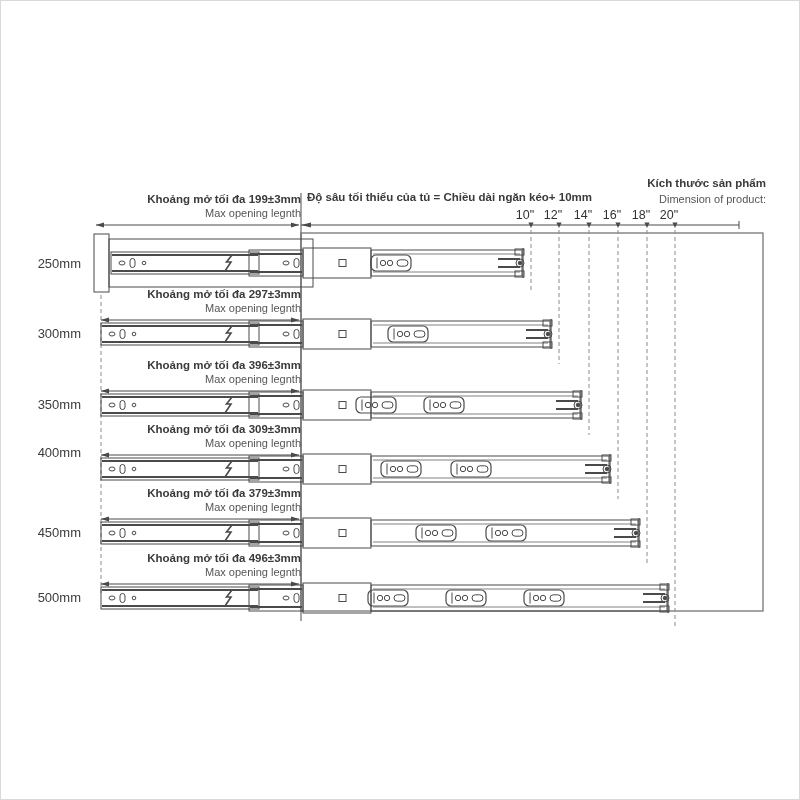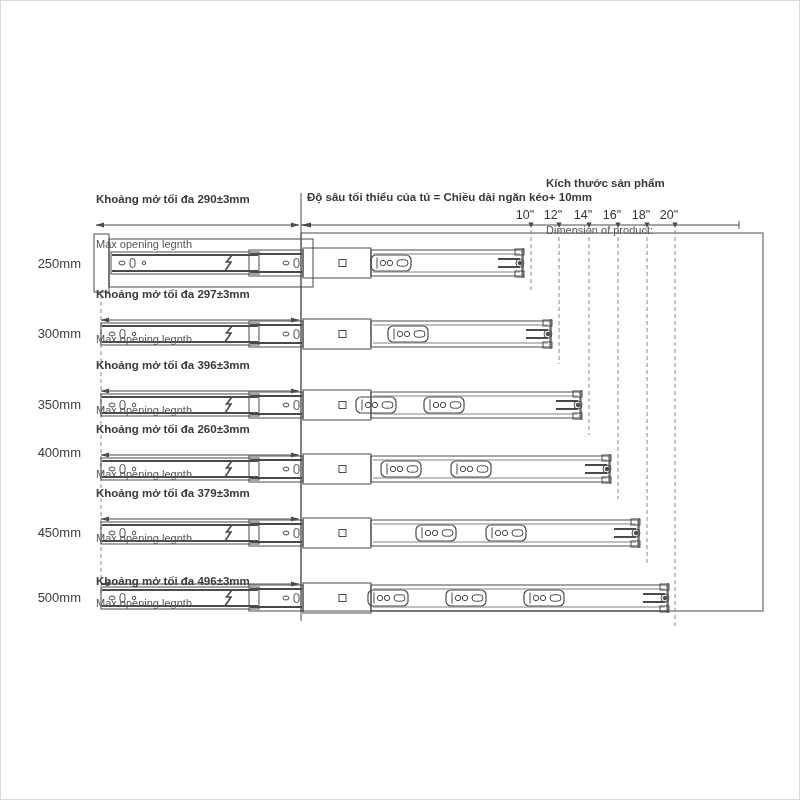--- a/index.html
+++ b/index.html
@@ -4,22 +4,22 @@
 <style>
   html,body{margin:0;padding:0;background:#fff;}
   .canvas{
     position:relative;width:800px;height:800px;box-sizing:border-box;
     border:1px solid #d9d9d9;background:#fff;overflow:hidden;
     font-family:"Liberation Sans", sans-serif;
   }
   #diagram-svg{position:absolute;left:0;top:0;}
   .txt{position:absolute;white-space:nowrap;line-height:13px;}
   .vn{font-size:11.5px;font-weight:700;color:#3a3a3a;}
-  .en{font-size:11px;font-weight:400;color:#555;margin-top:31px;}
-  .ctr{text-align:left;}
+  .en{font-size:11px;font-weight:400;color:#555;}
+  .ctr{text-align:right;}
   .rowlabel{position:absolute;width:60px;text-align:right;font-size:13px;color:#3c3c3c;}
   .inchlabel{position:absolute;width:34px;text-align:center;font-size:12.5px;color:#333;}
 </style>
 </head>
 <body>
 
 <div class="canvas">
   <svg id="diagram-svg" width="800" height="800">
       <rect x="300" y="232" width="462" height="378" fill="none" stroke="#6a6a6a" stroke-width="1.2"></rect>
       <line x1="300" y1="192" x2="300" y2="620" stroke="#6a6a6a" stroke-width="1.2"></line>
@@ -260,37 +260,37 @@
       <polygon points="298,583 290,580.4 290,585.6" fill="#4a4a4a"></polygon>
     </svg>
 
   <div class="txt vn ctr" style="left:545px;top:176px;width:220px;">Kích thước sản phẩm</div>
   <div class="txt en ctr" style="left:545px;top:192px;width:220px;">Dimension of product:</div>
 
   <div class="txt vn" style="left:306px;top:190px;">Độ sâu tối thiểu của tủ = Chiều dài ngăn kéo+ 10mm</div>
 
   <div id="generated">
       <div class="rowlabel" style="left: 20px; top: 255px;">250mm</div>
-      <div class="txt vn ctr" style="left: 95px; width: 205px; top: 192px;">Khoảng mở tối đa 290±3mm</div>
+      <div class="txt vn ctr" style="left: 95px; width: 205px; top: 192px;">Khoảng mở tối đa 199±3mm</div>
       <div class="txt en ctr" style="left: 95px; width: 205px; top: 206px;">Max opening legnth</div>
       <div class="inchlabel" style="left: 507px; top: 207px;">10"</div>
       <div class="rowlabel" style="left: 20px; top: 325px;">300mm</div>
       <div class="txt vn ctr" style="left: 95px; width: 205px; top: 287px;">Khoảng mở tối đa 297±3mm</div>
       <div class="txt en ctr" style="left: 95px; width: 205px; top: 301px;">Max opening legnth</div>
       <div class="inchlabel" style="left: 535px; top: 207px;">12"</div>
       <div class="rowlabel" style="left: 20px; top: 396px;">350mm</div>
       <div class="txt vn ctr" style="left: 95px; width: 205px; top: 358px;">Khoảng mở tối đa 396±3mm</div>
       <div class="txt en ctr" style="left: 95px; width: 205px; top: 372px;">Max opening legnth</div>
       <div class="inchlabel" style="left: 565px; top: 207px;">14"</div>
       <div class="rowlabel" style="left: 20px; top: 444px;">400mm</div>
-      <div class="txt vn ctr" style="left: 95px; width: 205px; top: 422px;">Khoảng mở tối đa 260±3mm</div>
+      <div class="txt vn ctr" style="left: 95px; width: 205px; top: 422px;">Khoảng mở tối đa 309±3mm</div>
       <div class="txt en ctr" style="left: 95px; width: 205px; top: 436px;">Max opening legnth</div>
       <div class="inchlabel" style="left: 594px; top: 207px;">16"</div>
       <div class="rowlabel" style="left: 20px; top: 524px;">450mm</div>
       <div class="txt vn ctr" style="left: 95px; width: 205px; top: 486px;">Khoảng mở tối đa 379±3mm</div>
       <div class="txt en ctr" style="left: 95px; width: 205px; top: 500px;">Max opening legnth</div>
       <div class="inchlabel" style="left: 623px; top: 207px;">18"</div>
       <div class="rowlabel" style="left: 20px; top: 589px;">500mm</div>
-      <div class="txt vn ctr" style="left: 95px; width: 205px; top: 574px;">Khoảng mở tối đa 496±3mm</div>
+      <div class="txt vn ctr" style="left: 95px; width: 205px; top: 551px;">Khoảng mở tối đa 496±3mm</div>
       <div class="txt en ctr" style="left: 95px; width: 205px; top: 565px;">Max opening legnth</div>
       <div class="inchlabel" style="left: 651px; top: 207px;">20"</div>
     </div>
 </div>
 
 </body></html>

